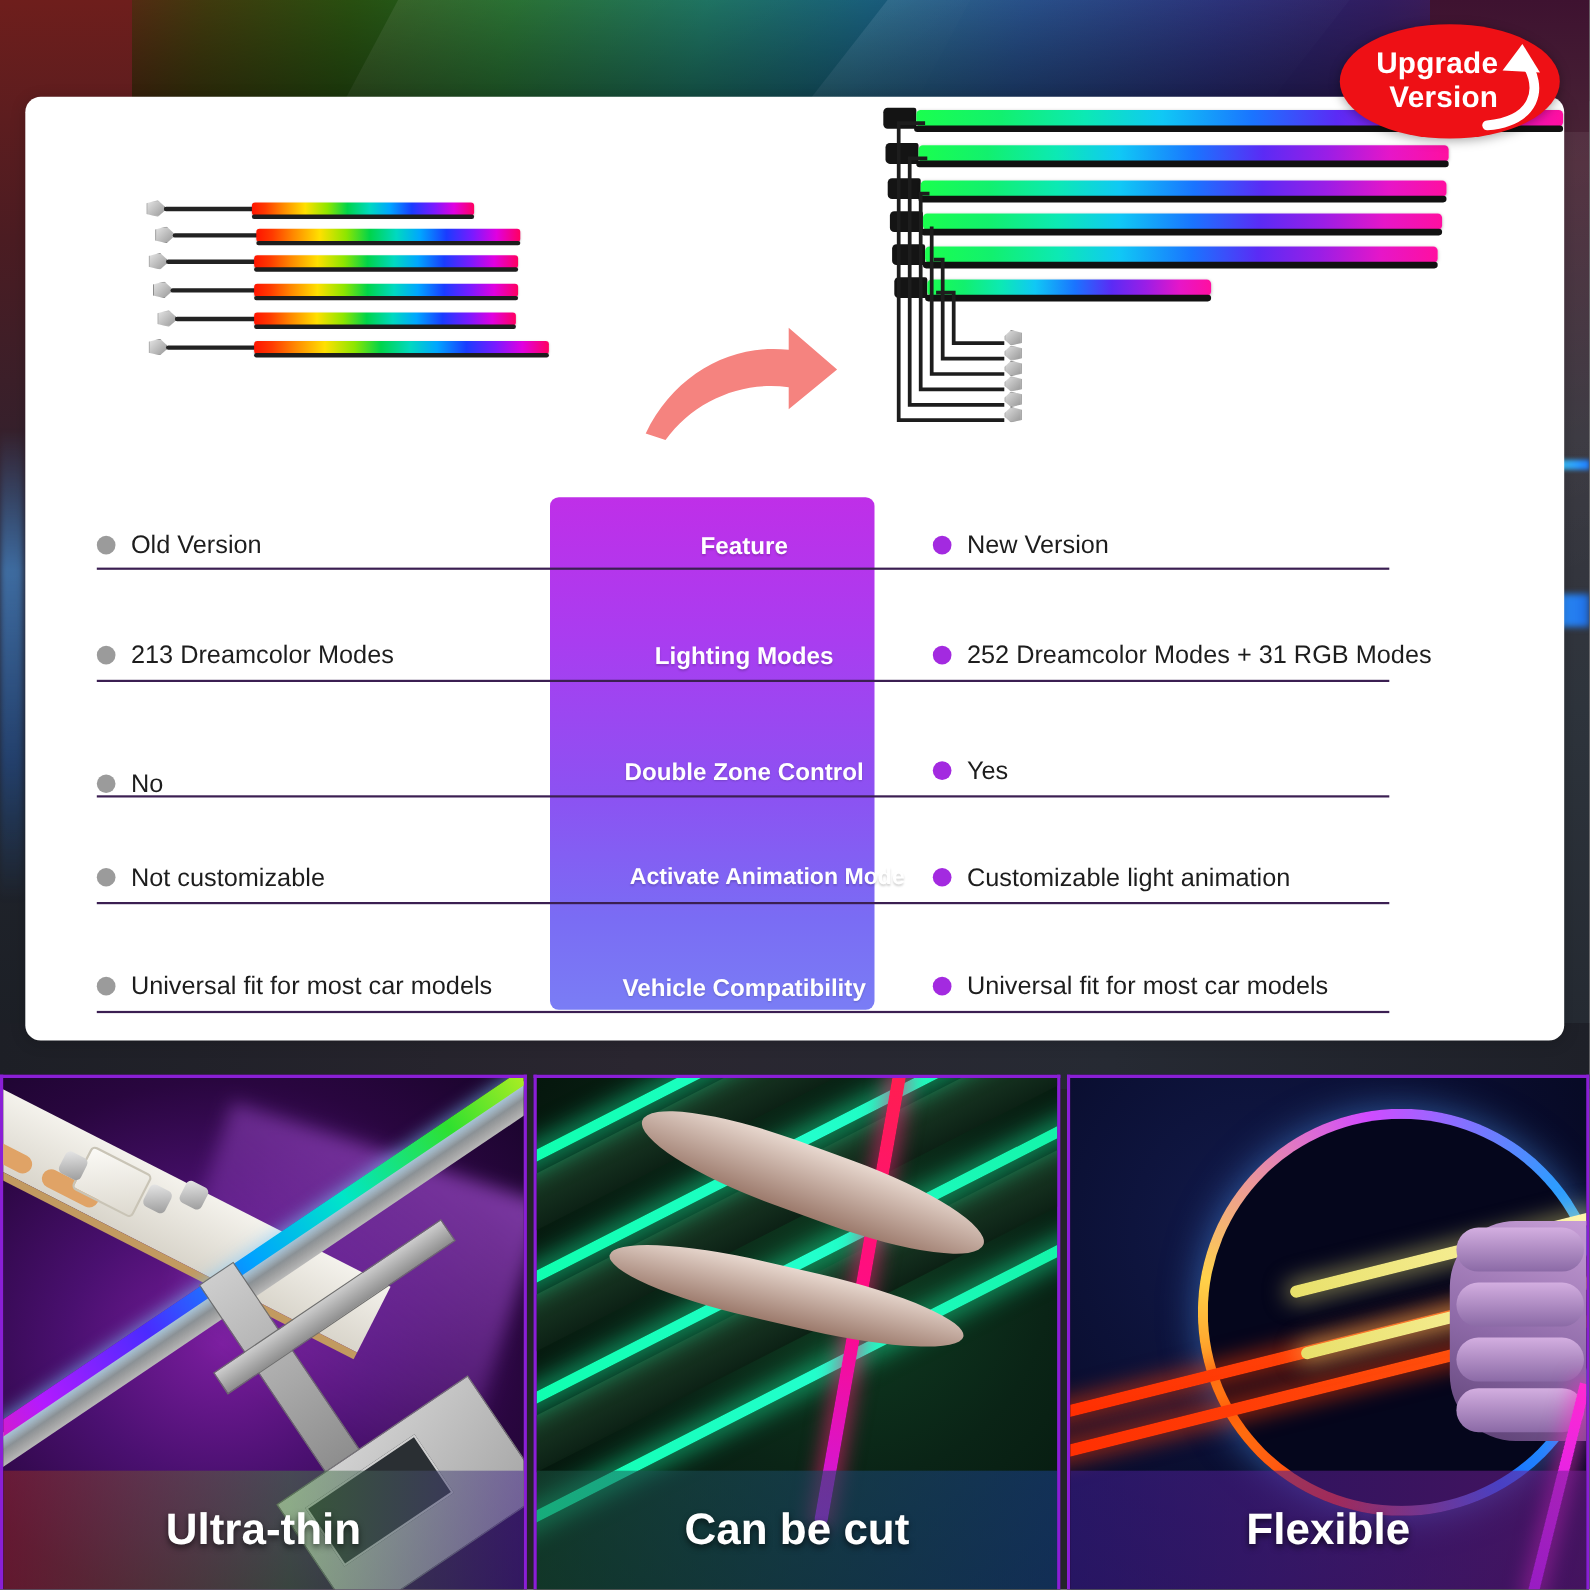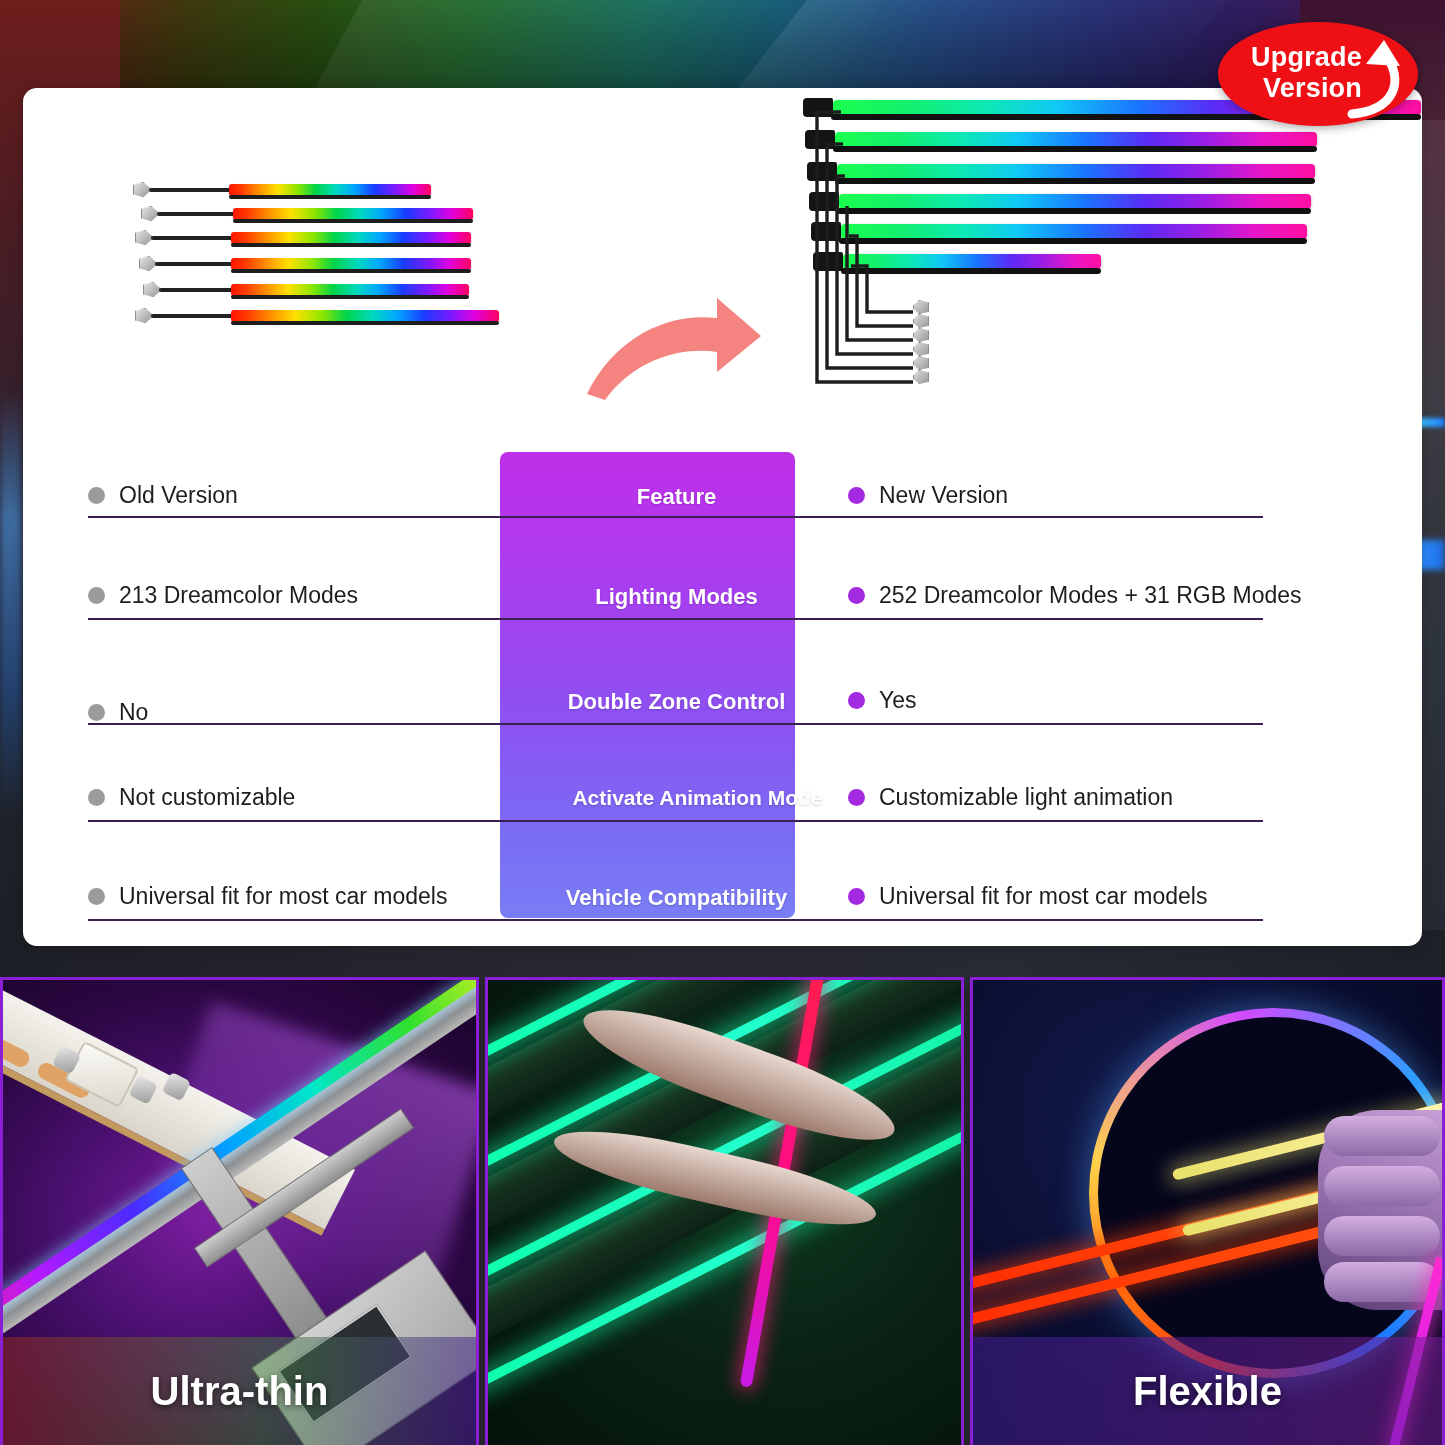--- a/index.html
+++ b/index.html
@@ -511,20 +511,21 @@
     <div class="neondark" style="left:-60px; top:120px; width:700px; transform:rotate(-27deg);"></div>
     <div class="neondark" style="left:-60px; top:230px; width:700px; transform:rotate(-27deg);"></div>
     <div class="neondark" style="left:-60px; top:340px; width:700px; transform:rotate(-27deg);"></div>
     <div class="neon" style="left:-60px; top:96px; width:700px; transform:rotate(-27deg);"></div>
     <div class="neon" style="left:-60px; top:206px; width:700px; transform:rotate(-27deg);"></div>
     <div class="neon" style="left:-60px; top:316px; width:700px; transform:rotate(-27deg);"></div>
     <div class="neon" style="left:-60px; top:424px; width:700px; transform:rotate(-27deg);"></div>
     <div class="magline" style="left:288px; top:-10px; height:420px; transform:rotate(10deg);"></div>
     <div class="scissor" style="left:86px; top:64px; width:330px; height:62px; transform:rotate(20deg);"></div>
     <div class="scissor" style="left:62px; top:172px; width:330px; height:52px; transform:rotate(13deg);"></div>
+    <div class="pcap">Can be cut</div>
   </div>
 
   <div class="panel p3">
     <div class="p3bg"></div>
     <div class="ring"></div>
     <div class="strip3 s-red" style="left:-60px; top:312px; width:560px; transform:rotate(-14deg);"></div>
     <div class="strip3 s-red" style="left:-60px; top:348px; width:560px; transform:rotate(-14deg);"></div>
     <div class="strip3 s-yel" style="left:200px; top:190px; width:290px; transform:rotate(-14deg);"></div>
     <div class="strip3 s-yel" style="left:210px; top:246px; width:280px; transform:rotate(-14deg);"></div>
     <div class="hand">

